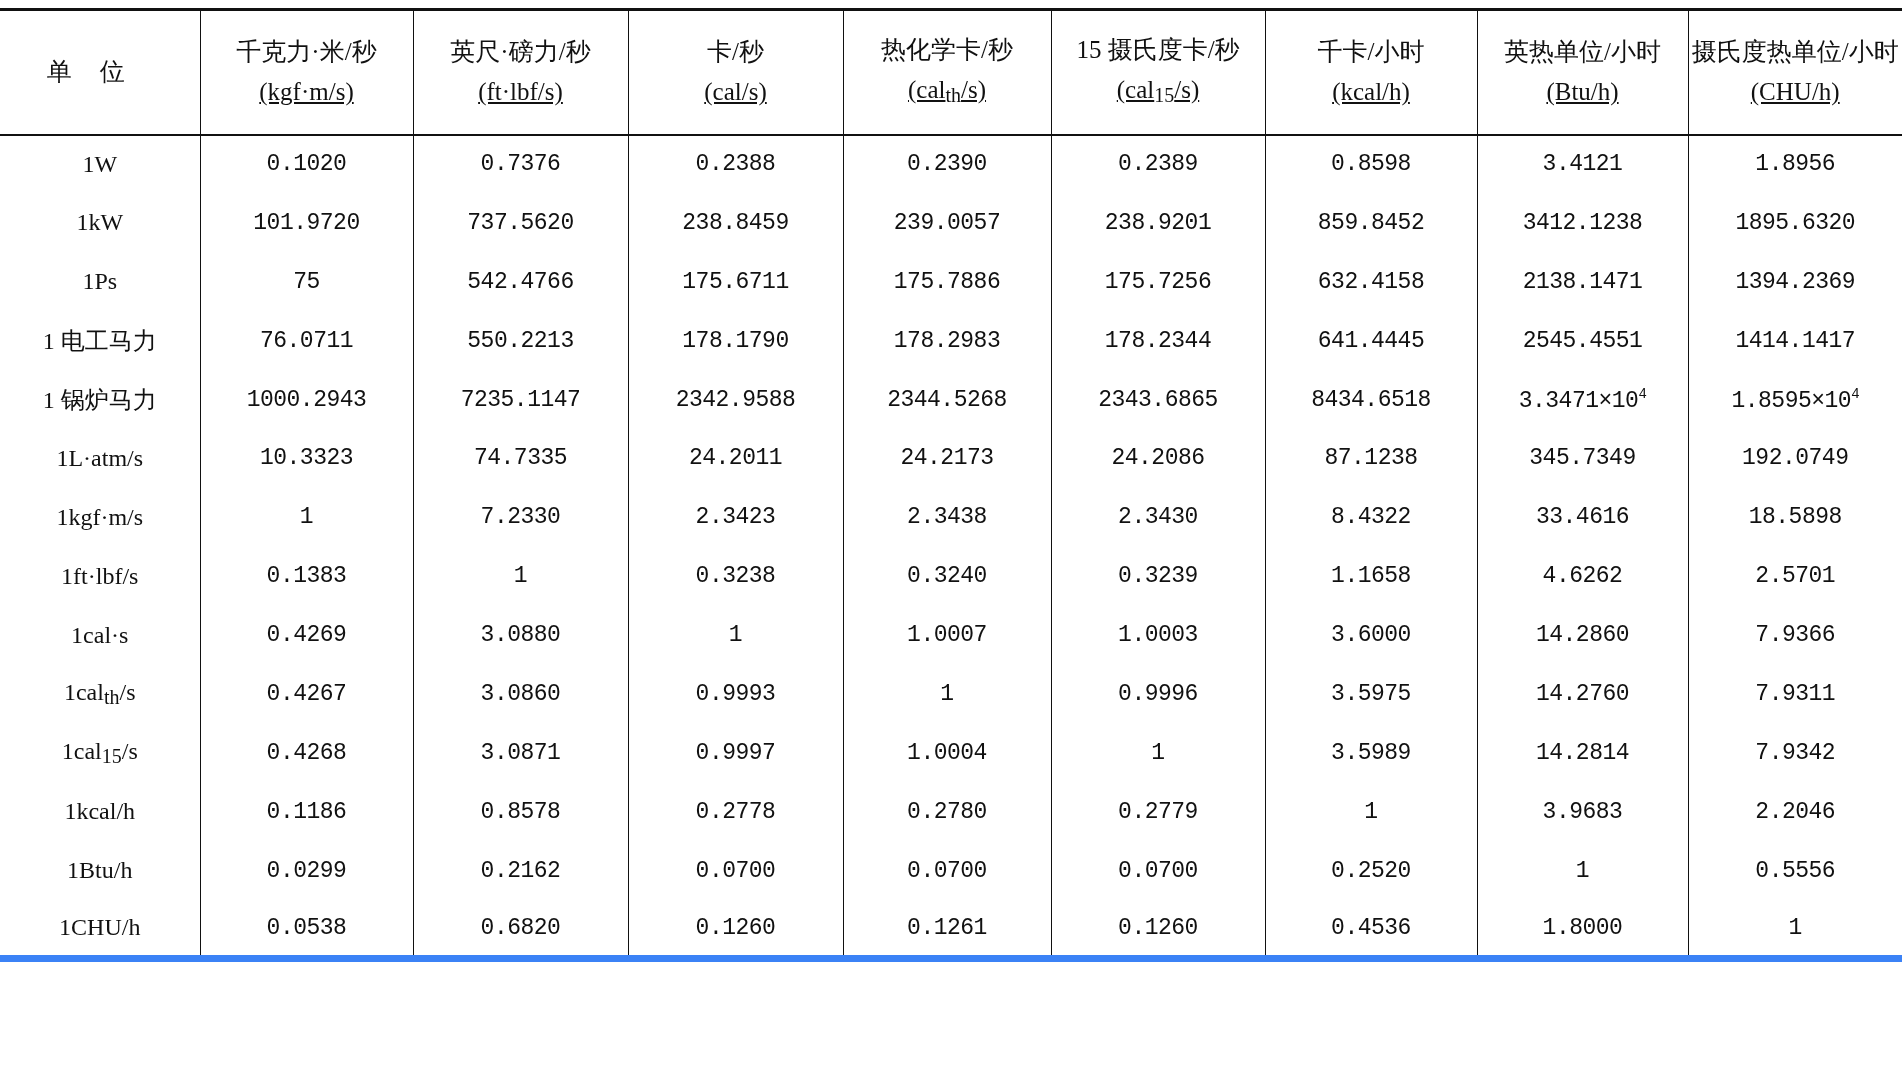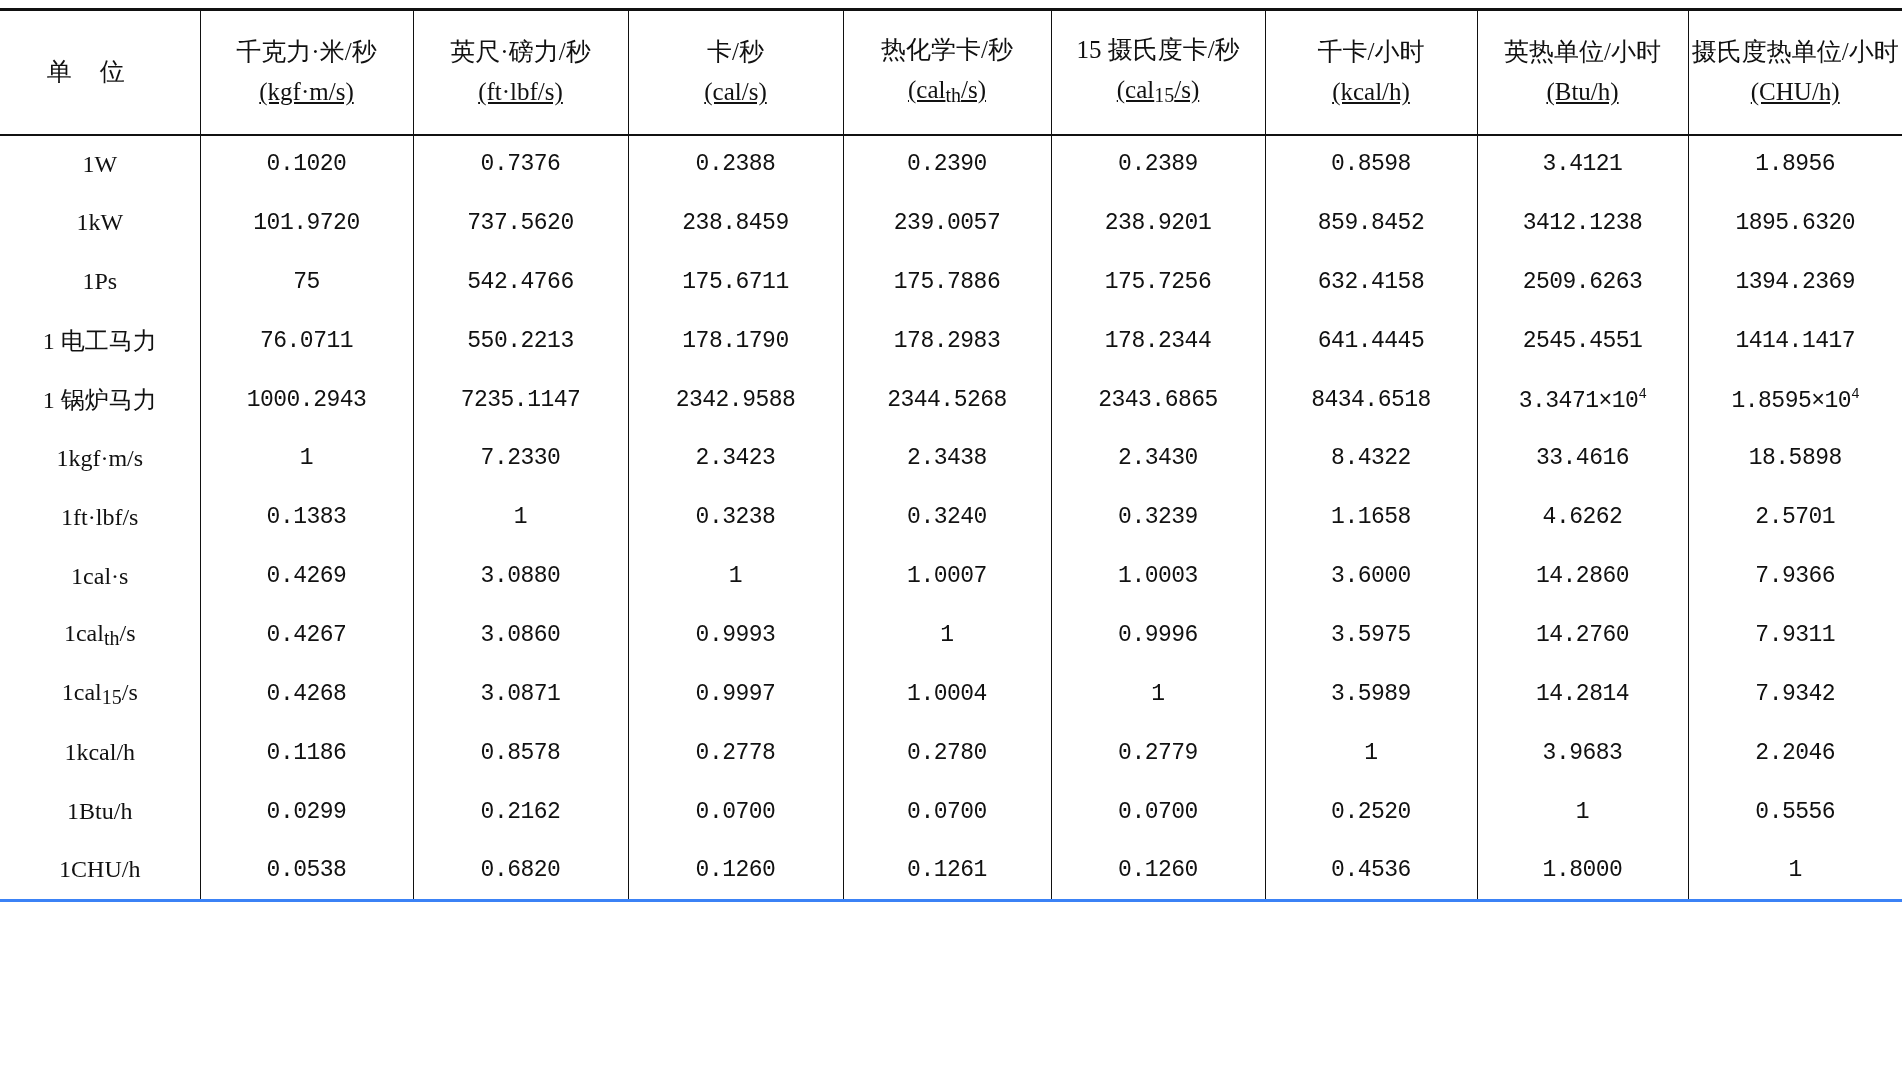--- a/index.html
+++ b/index.html
@@ -20,21 +20,21 @@
   thead th { font-weight: normal; font-size: 25px; line-height: 40px;
              border-top: 3px solid #111; border-bottom: 2.5px solid #111;
              border-left: 1.5px solid #111; text-align: center; vertical-align: middle;
              padding: 0; white-space: nowrap; }
   thead th:first-child { border-left: none; letter-spacing: 28px; }
   thead th .unit { display: block; text-decoration: underline; }
   tbody tr { height: 58.9px; margin-left: 28px; }
   tbody td { font-size: 24px; text-align: center; vertical-align: middle;
              border-left: 1.5px solid #111; padding: 0; white-space: nowrap; }
   tbody td:first-child { border-left: none; }
-  tbody tr:last-child td { border-bottom: 3px solid #3b82f6; }
+  tbody tr:last-child td { border-bottom: 7px solid #3b82f6; }
   tbody td.num { font-family: "Liberation Mono", "DejaVu Sans Mono", monospace; font-size: 23px; letter-spacing: -0.5px; }
   sub { font-size: 20px; vertical-align: -4px; }
   sup { font-size: 14px; vertical-align: 9px; }
 </style>
 </head>
 <body>
 
 <table class="conv">
   <colgroup>
     <col class="c0">
@@ -84,21 +84,21 @@
         <td class="num">1895.6320</td>
       </tr>
       <tr>
         <td>1Ps</td>
         <td class="num">75</td>
         <td class="num">542.4766</td>
         <td class="num">175.6711</td>
         <td class="num">175.7886</td>
         <td class="num">175.7256</td>
         <td class="num">632.4158</td>
-        <td class="num">2509.6263</td>
+        <td class="num">2138.1471</td>
         <td class="num">1394.2369</td>
       </tr>
       <tr>
         <td>1 电工马力</td>
         <td class="num">76.0711</td>
         <td class="num">550.2213</td>
         <td class="num">178.1790</td>
         <td class="num">178.2983</td>
         <td class="num">178.2344</td>
         <td class="num">641.4445</td>
@@ -110,20 +110,31 @@
         <td class="num">1000.2943</td>
         <td class="num">7235.1147</td>
         <td class="num">2342.9588</td>
         <td class="num">2344.5268</td>
         <td class="num">2343.6865</td>
         <td class="num">8434.6518</td>
         <td class="num">3.3471×10<sup>4</sup></td>
         <td class="num">1.8595×10<sup>4</sup></td>
       </tr>
       <tr>
+        <td>1L·atm/s</td>
+        <td class="num">10.3323</td>
+        <td class="num">74.7335</td>
+        <td class="num">24.2011</td>
+        <td class="num">24.2173</td>
+        <td class="num">24.2086</td>
+        <td class="num">87.1238</td>
+        <td class="num">345.7349</td>
+        <td class="num">192.0749</td>
+      </tr>
+      <tr>
         <td>1kgf·m/s</td>
         <td class="num">1</td>
         <td class="num">7.2330</td>
         <td class="num">2.3423</td>
         <td class="num">2.3438</td>
         <td class="num">2.3430</td>
         <td class="num">8.4322</td>
         <td class="num">33.4616</td>
         <td class="num">18.5898</td>
       </tr>

